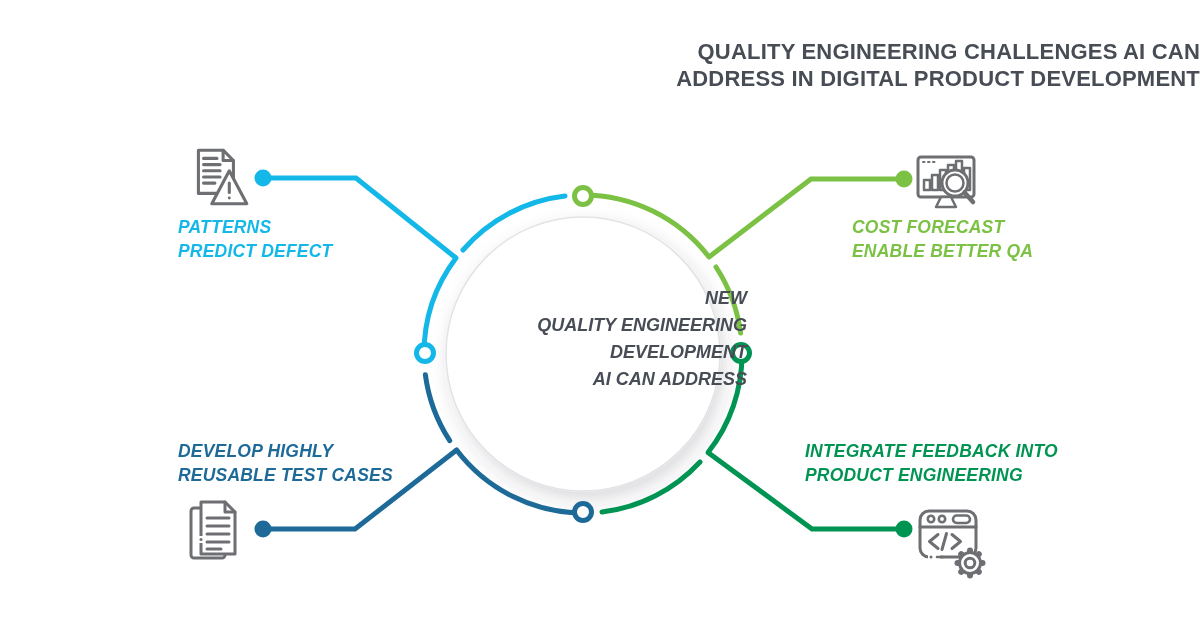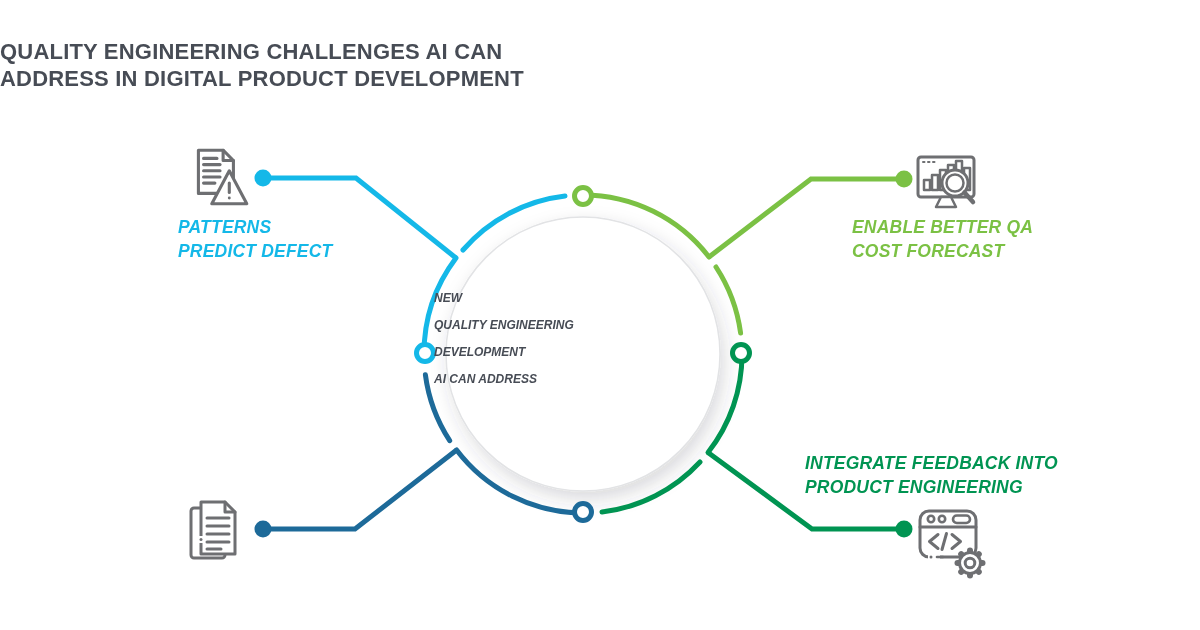--- a/index.html
+++ b/index.html
@@ -6,40 +6,40 @@
   body{
     width:1200px;height:630px;position:relative;overflow:hidden;
     background:#ffffff;
     font-family:"Liberation Sans", sans-serif;
   }
   .stage{position:absolute;inset:0;width:1200px;height:630px;}
   svg.canvas{position:absolute;left:0;top:0;}
 
   .title{
     position:absolute;left:0;top:38px;width:1200px;
-    text-align:left;color:#474c55;
+    text-align:right;color:#474c55;
     font-size:22px;font-weight:700;line-height:27px;letter-spacing:.2px;
   }
   .title span{display:block;}
 
   .branch-label{
     position:absolute;
     font-size:17.5px;font-weight:700;font-style:italic;
     line-height:24px;letter-spacing:.2px;white-space:nowrap;
   }
   .branch-label span{display:block;}
   .label-tl{left:178px;top:215px;color:#14b8e8;}
   .label-tr{left:852px;top:215px;color:#7bc144;}
   .label-bl{left:178px;top:439px;color:#1d6a99;}
-  .label-br{left:805px;top:439px;color:#009452;margin-top:12px;}
+  .label-br{left:805px;top:439px;color:#009452;}
 
   .center-text{
-    position:absolute;left:434px;top:285px;width:300px;
-    text-align:left;color:#474c55;
-    font-size:12px;font-weight:700;font-style:italic;line-height:27px;
+    position:absolute;left:447px;top:285px;width:300px;
+    text-align:right;color:#474c55;
+    font-size:18px;font-weight:700;font-style:italic;line-height:27px;
   }
   .center-text span{display:block;}
 
   .icon-box{position:absolute;}
   .icon-tl{left:186px;top:144px;}
   .icon-tr{left:913px;top:150px;}
   .icon-bl{left:185px;top:495px;}
   .icon-br{left:914px;top:505px;}
 </style>
 </head>
@@ -103,22 +103,26 @@
     <span>QUALITY ENGINEERING</span>
     <span>DEVELOPMENT</span>
     <span>AI CAN ADDRESS</span>
   </div>
 
   <div class="branch-label label-tl">
     <span>PATTERNS</span>
     <span>PREDICT DEFECT</span>
   </div>
   <div class="branch-label label-tr">
+    <span>COST FORECAST</span>
     <span>ENABLE BETTER QA</span>
-    <span>COST FORECAST</span>
+  </div>
+  <div class="branch-label label-bl">
+    <span>DEVELOP HIGHLY</span>
+    <span>REUSABLE TEST CASES</span>
   </div>
   <div class="branch-label label-br">
     <span>INTEGRATE FEEDBACK INTO</span>
     <span>PRODUCT ENGINEERING</span>
   </div>
 
   <div class="icon-box icon-tl">
     <svg width="66" height="70" viewBox="0 0 64 68" fill="none" stroke="#6e6f72" stroke-width="3" stroke-linejoin="round" stroke-linecap="round">
       <path d="M12,6 H36 L46,16 V48 H12 Z" fill="#ffffff"></path>
       <path d="M36,6 V16 H46"></path>

